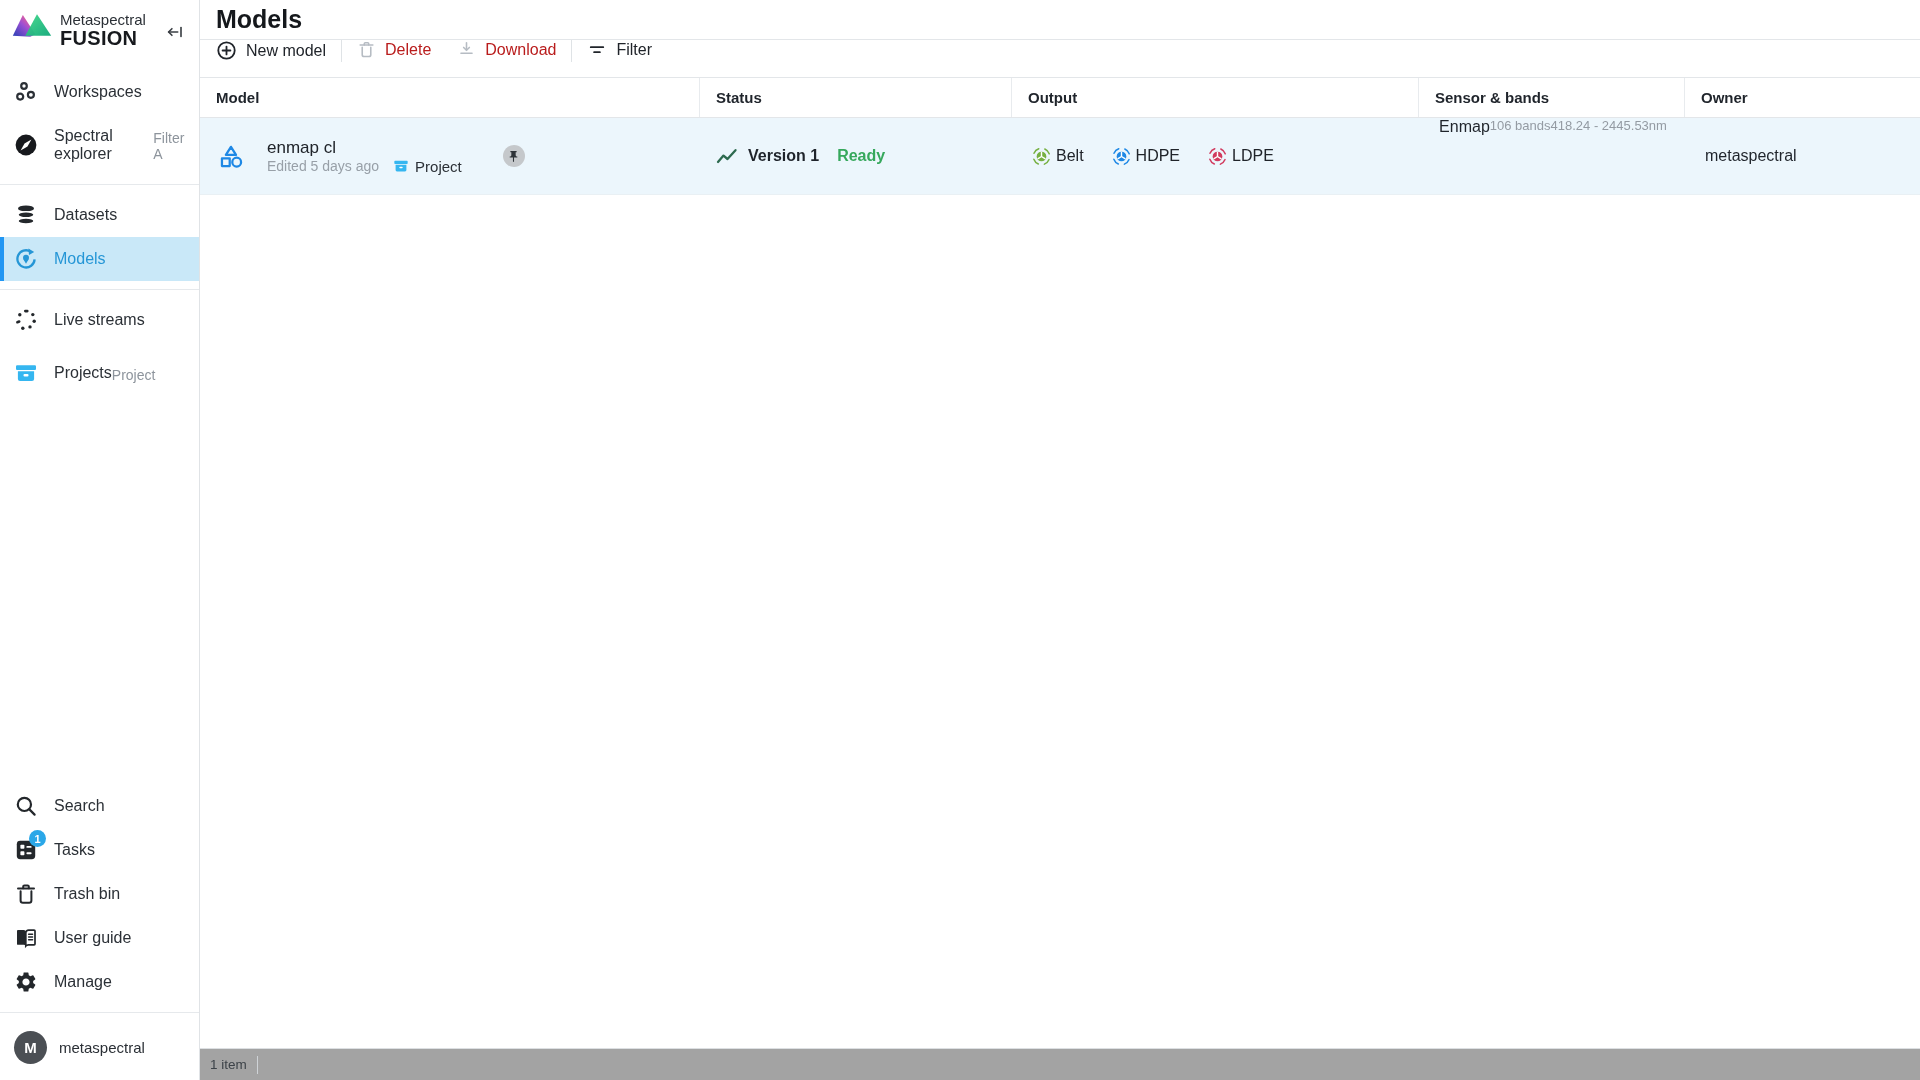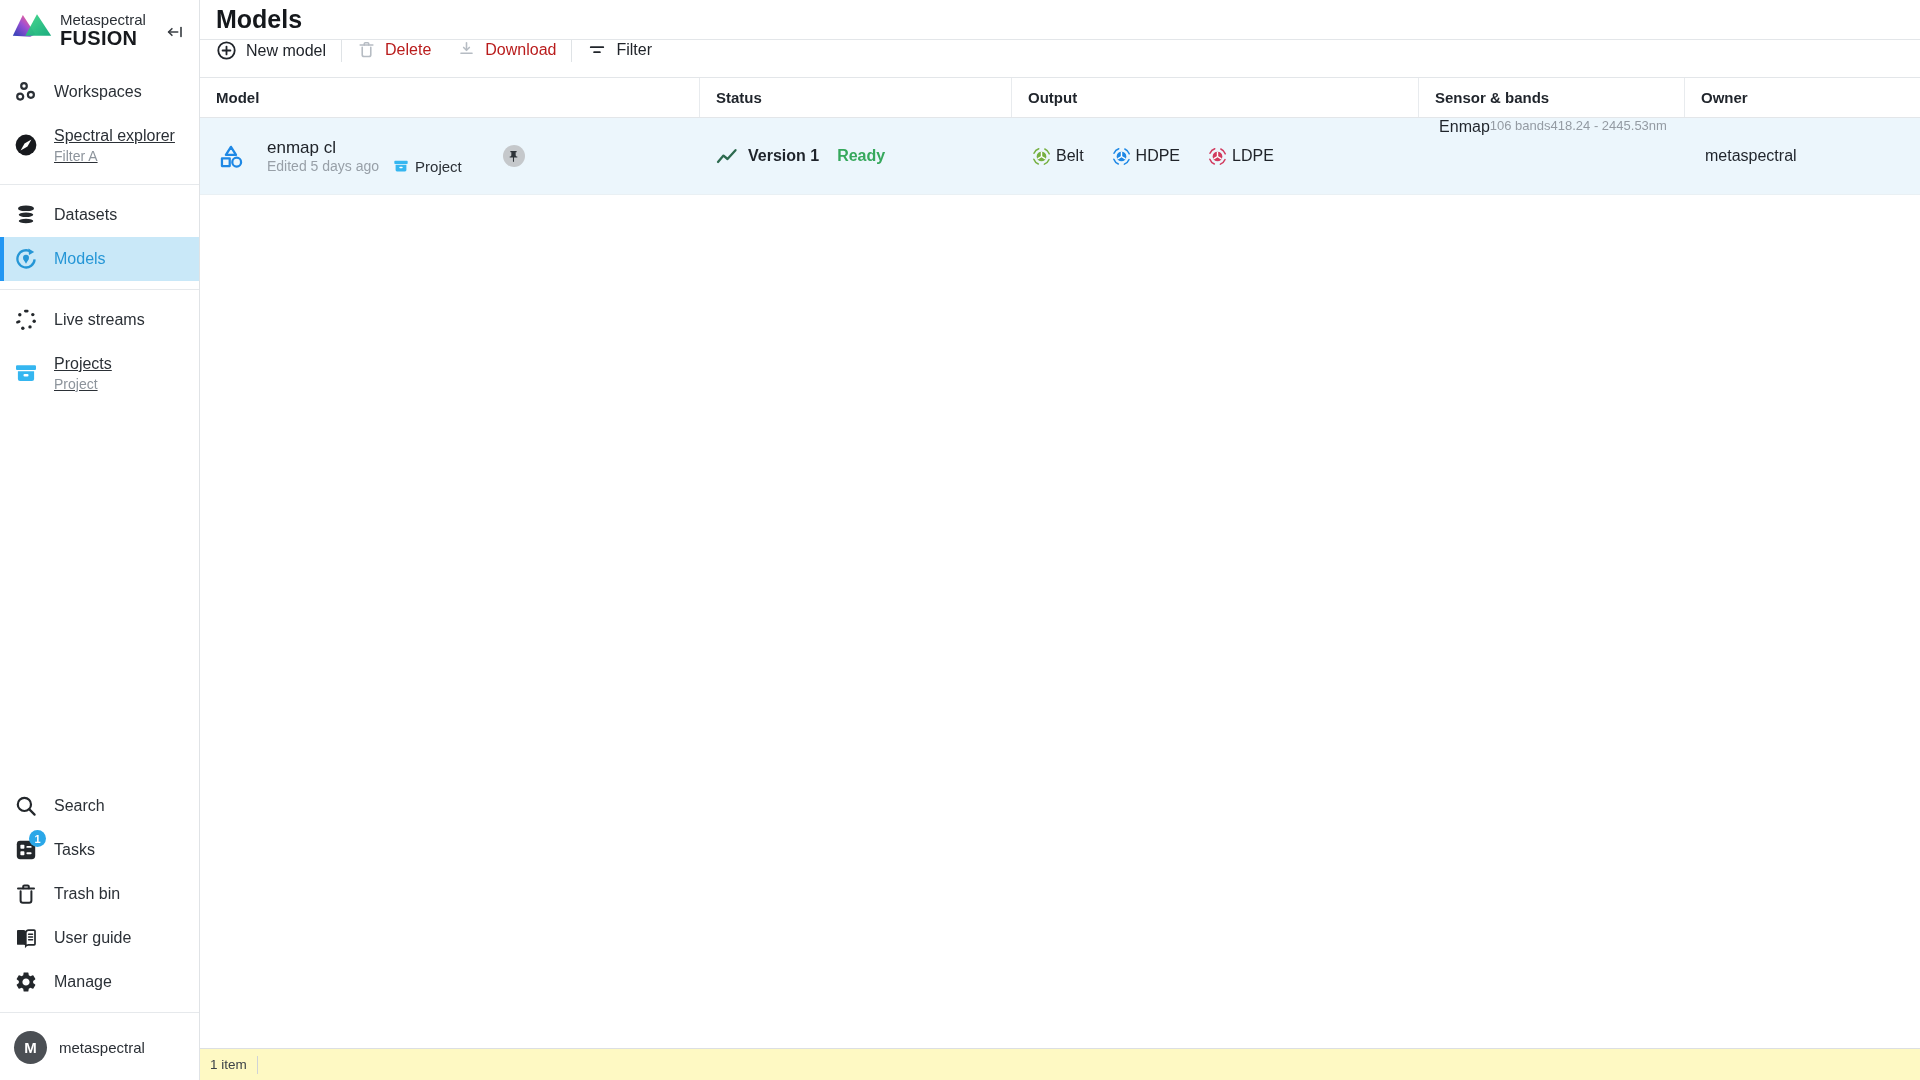--- a/index.html
+++ b/index.html
@@ -18,21 +18,21 @@
   .brand { margin-left:8px; line-height:1.08; padding-top:2px; }
   .brand-top { font-size:15px; color:#2b3036; }
   .brand-bottom { font-size:20px; font-weight:700; color:#17191d; letter-spacing:.3px; }
   .collapse-btn { margin-left:auto; background:none; border:none; padding:4px; cursor:pointer; margin-top:8px; }
 
   .nav { margin-top:14px; }
   .nav-item { display:flex; align-items:center; gap:16px; height:44px;
               padding:0 10px 0 10px; border-left:4px solid transparent;
               font-size:16px; color:#2b3036; cursor:pointer; position:relative; }
   .nav-item.two { height:62px; }
-  .nav-item .labels { display:flex; flex-direction:column;text-decoration:underline; }
+  .nav-item .labels { display:flex; flex-direction:row; }
   .nav-item .sub { font-size:14px; color:#8d949c; margin-top:3px; }
   .nav-item.selected { background:#c9e8f8; border-left-color:#2196f3; color:#2596d6; }
   .nav-divider { height:1px; background:#e6e9ec; margin:8px 0; }
   .icon24 { width:24px; height:24px; flex:0 0 24px; }
   .icon-wrap { position:relative; width:24px; height:24px; flex:0 0 24px; }
   .badge { position:absolute; top:-8px; right:-8px; width:17px; height:17px; border-radius:50%;
            background:#2aa7e8; color:#fff; font-size:11px; font-weight:700;
            display:flex; align-items:center; justify-content:center; }
 
   .side-bottom { position:absolute; bottom:0; left:0; right:0; }
@@ -75,21 +75,21 @@
 
   .cell-output { padding-left:20px !important; gap:28px; }
   .obadge { display:flex; align-items:center; gap:5px; font-size:16px; color:#20242a; }
 
   .cell-sensor { flex-direction:row; align-items:flex-start !important; justify-content:center; padding-left:18px !important; }
   .sensor-name { font-size:16px; color:#1f242b; margin-bottom:5px; }
   .sensor-sub { font-size:13px; color:#949ba3; margin-bottom:4px; }
 
   .cell-owner { font-size:16px; color:#1f242b; padding-left:20px !important; }
 
-  .footer-bar { position:absolute; left:0; right:0; bottom:0; height:32px; background:#fef9c3;
+  .footer-bar { position:absolute; left:0; right:0; bottom:0; height:32px; background:#a3a3a3;
                 border-top:1px solid #dcdfe2; display:flex; align-items:center; padding:0 10px;
                 font-size:13.5px; color:#3c4248; }
   .fsep { width:1px; height:18px; background:#cfd3d7; margin-left:10px; }
 </style>
 </head>
 <body>
 
 <aside class="sidebar">
   <div class="logo-row">
     <span>

